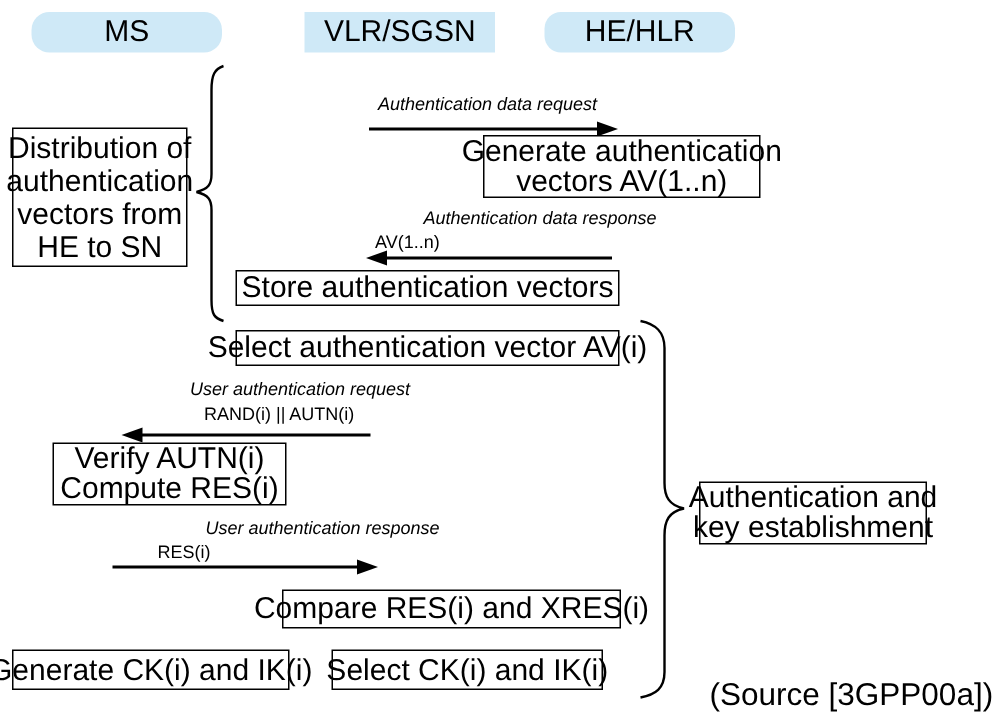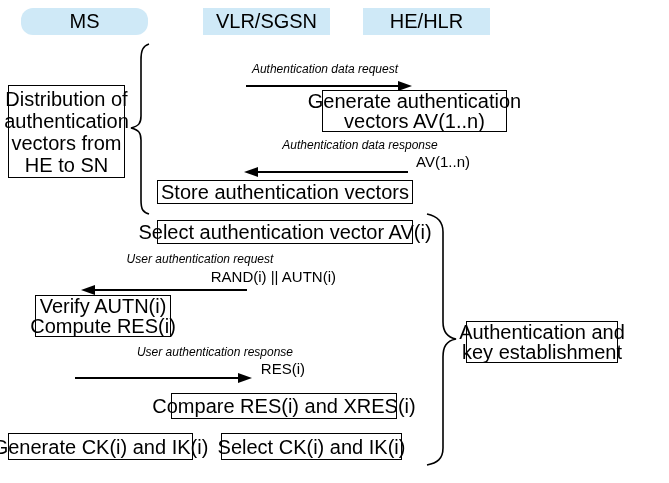--- a/index.html
+++ b/index.html
@@ -7,41 +7,41 @@
     position:relative; width:669px; height:483px; background:#ffffff;
     font-family:"Liberation Sans", sans-serif; color:#000; overflow:hidden;
   }
   .hdr {
     position:absolute; height:27px; width:127px; background:#cfe9f7;
     display:flex; align-items:center; justify-content:center;
     font-size:20px; white-space:pre;
   }
   .hdr-ms  { left:21px;  top:8px;border-radius:12px; }
   .hdr-vlr { left:203px; top:8px; }
-  .hdr-hlr { left:363px; top:8px; }
+  .hdr-hlr { left:363px; top:8px;border-radius:11px; }
   .box {
     position:absolute; background:#ffffff; border:1.5px solid #000;
     display:flex; align-items:center; justify-content:center; text-align:center;
     font-size:20px; line-height:20px; white-space:pre; box-sizing:border-box;
   }
   .b-dist    { left:8px;   top:85px;  width:117px; height:93px; line-height:22px; }
   .b-gen     { left:322px; top:90px;  width:185px; height:42px; }
   .b-store   { left:157px; top:180px; width:256px; height:24px;text-align:center; }
   .b-selav   { left:157px; top:220px; width:256px; height:24px; }
-  .b-verify  { left:35px;  top:295px; width:136px; height:42px; }
-  .b-cmp     { left:171px; top:393px; width:226px; height:26px; }
+  .b-verify  { left:35px;  top:295px; width:156px; height:42px; }
+  .b-cmp     { left:188px; top:393px; width:226px; height:26px; }
   .b-cck     { left:8px;   top:433px; width:185px; height:27px; }
   .b-sck     { left:221px; top:433px; width:181px; height:27px; }
   .b-auth    { left:466px; top:321px; width:152px; height:42px; }
   .lbl {
     position:absolute; font-size:12px; font-style:italic; text-align:center;
     white-space:pre; line-height:17px;
   }
   .param {
-    position:absolute; font-size:15px; font-style:normal; text-align:right;
+    position:absolute; font-size:12px; font-style:normal; text-align:left;
     white-space:pre; line-height:17px;
   }
   .l-req1  { left:230px; top:61px;  width:190px; }
   .l-resp1 { left:250px; top:137px; width:220px; }
   .p-resp1 { left:250px; top:153px; width:220px; }
   .l-req2  { left:100px; top:251px; width:200px; }
   .p-req2  { left:136px; top:268px; width:200px; }
   .l-resp2 { left:115px; top:344px; width:200px; }
   .p-resp2 { left:105px; top:360px; width:200px; }
   .src {
@@ -102,14 +102,15 @@
 key establishment</div>
 
   <div class="lbl l-req1">Authentication data request</div>
   <div class="lbl l-resp1">Authentication data response</div>
   <div class="param p-resp1">AV(1..n)</div>
   <div class="lbl l-req2">User authentication request</div>
   <div class="param p-req2">RAND(i) || AUTN(i)</div>
   <div class="lbl l-resp2">User authentication response</div>
   <div class="param p-resp2">RES(i)</div>
 
+  <div class="src">(Source [3GPP00a])</div>
 
 </div>
 
 </body></html>

